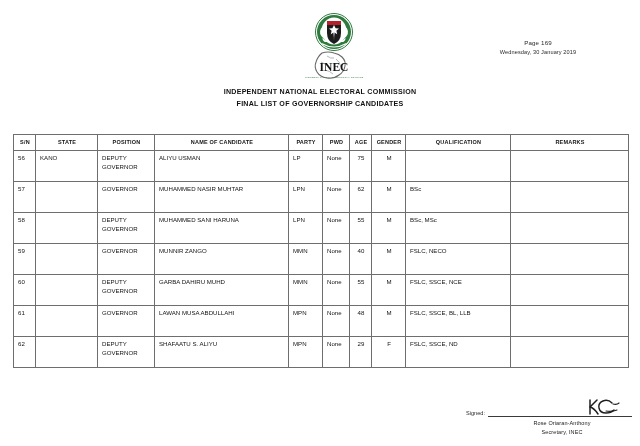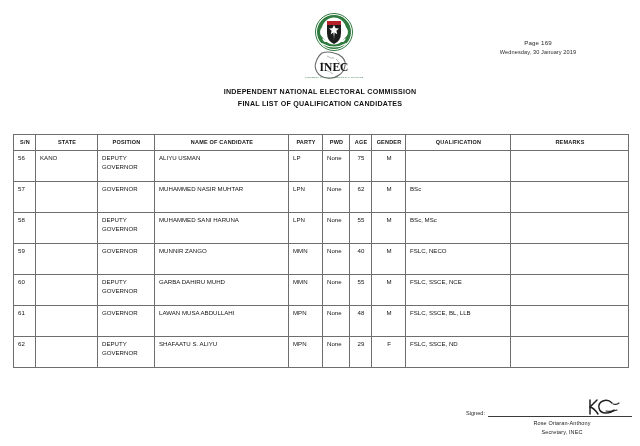--- a/index.html
+++ b/index.html
@@ -195,21 +195,21 @@
   </svg>
 </div>
 
 <div class="page-meta">
   <div class="page-no">Page 169</div>
   <div class="page-date">Wednesday, 30 January 2019</div>
 </div>
 
 <div class="titles">
   <div>INDEPENDENT NATIONAL ELECTORAL COMMISSION</div>
-  <div>FINAL LIST OF QUALIFICATION CANDIDATES</div>
+  <div>FINAL LIST OF GOVERNORSHIP CANDIDATES</div>
 </div>
 
 <div class="table-wrap">
   <table class="grid">
     <thead>
       <tr>
         <th class="c-sn">S/N</th>
         <th class="c-state">STATE</th>
         <th class="c-pos">POSITION</th>
         <th class="c-name">NAME OF CANDIDATE</th>

